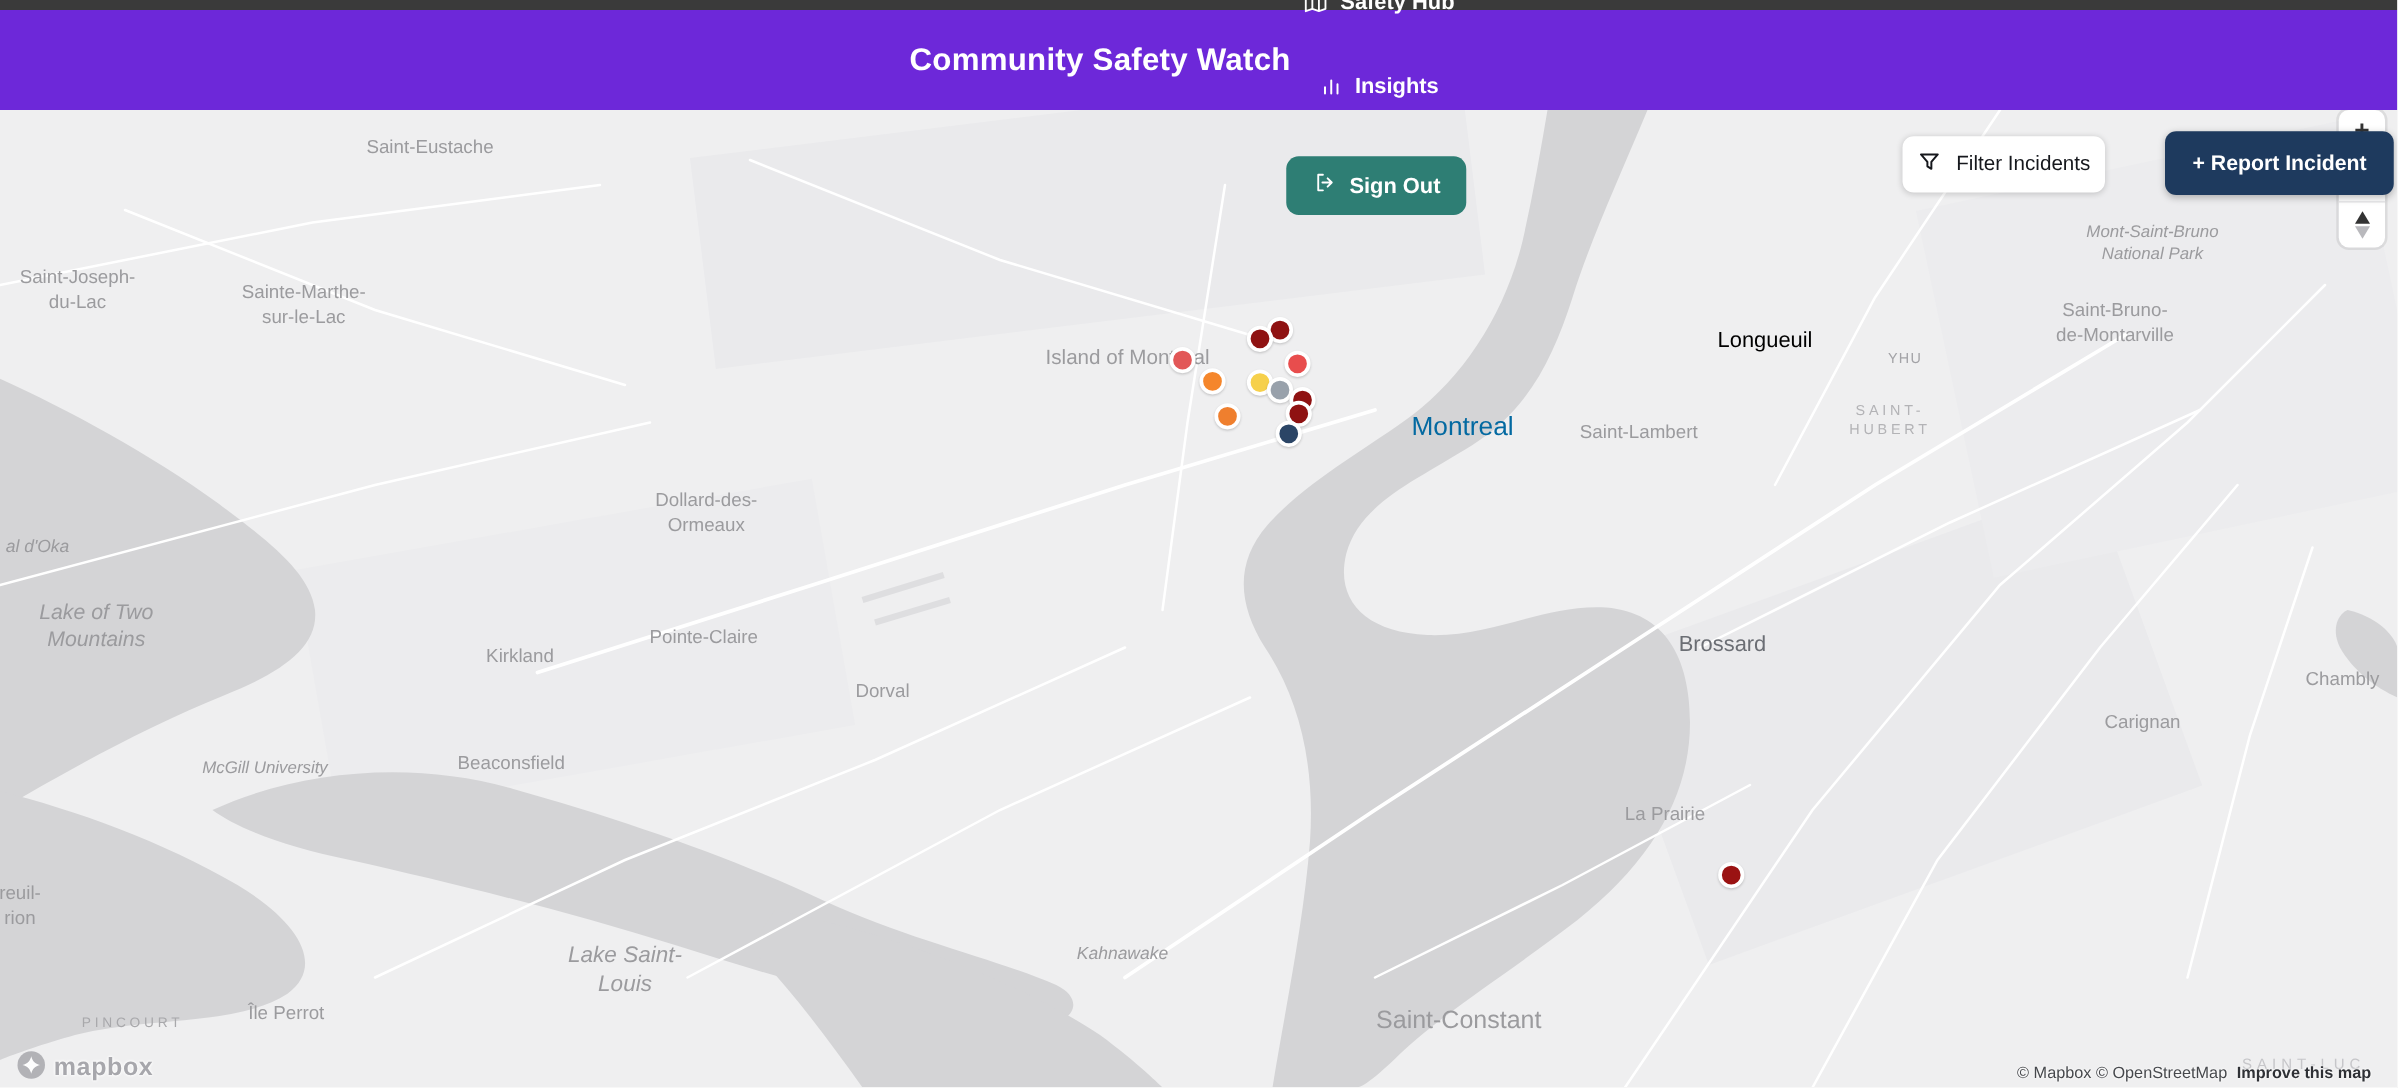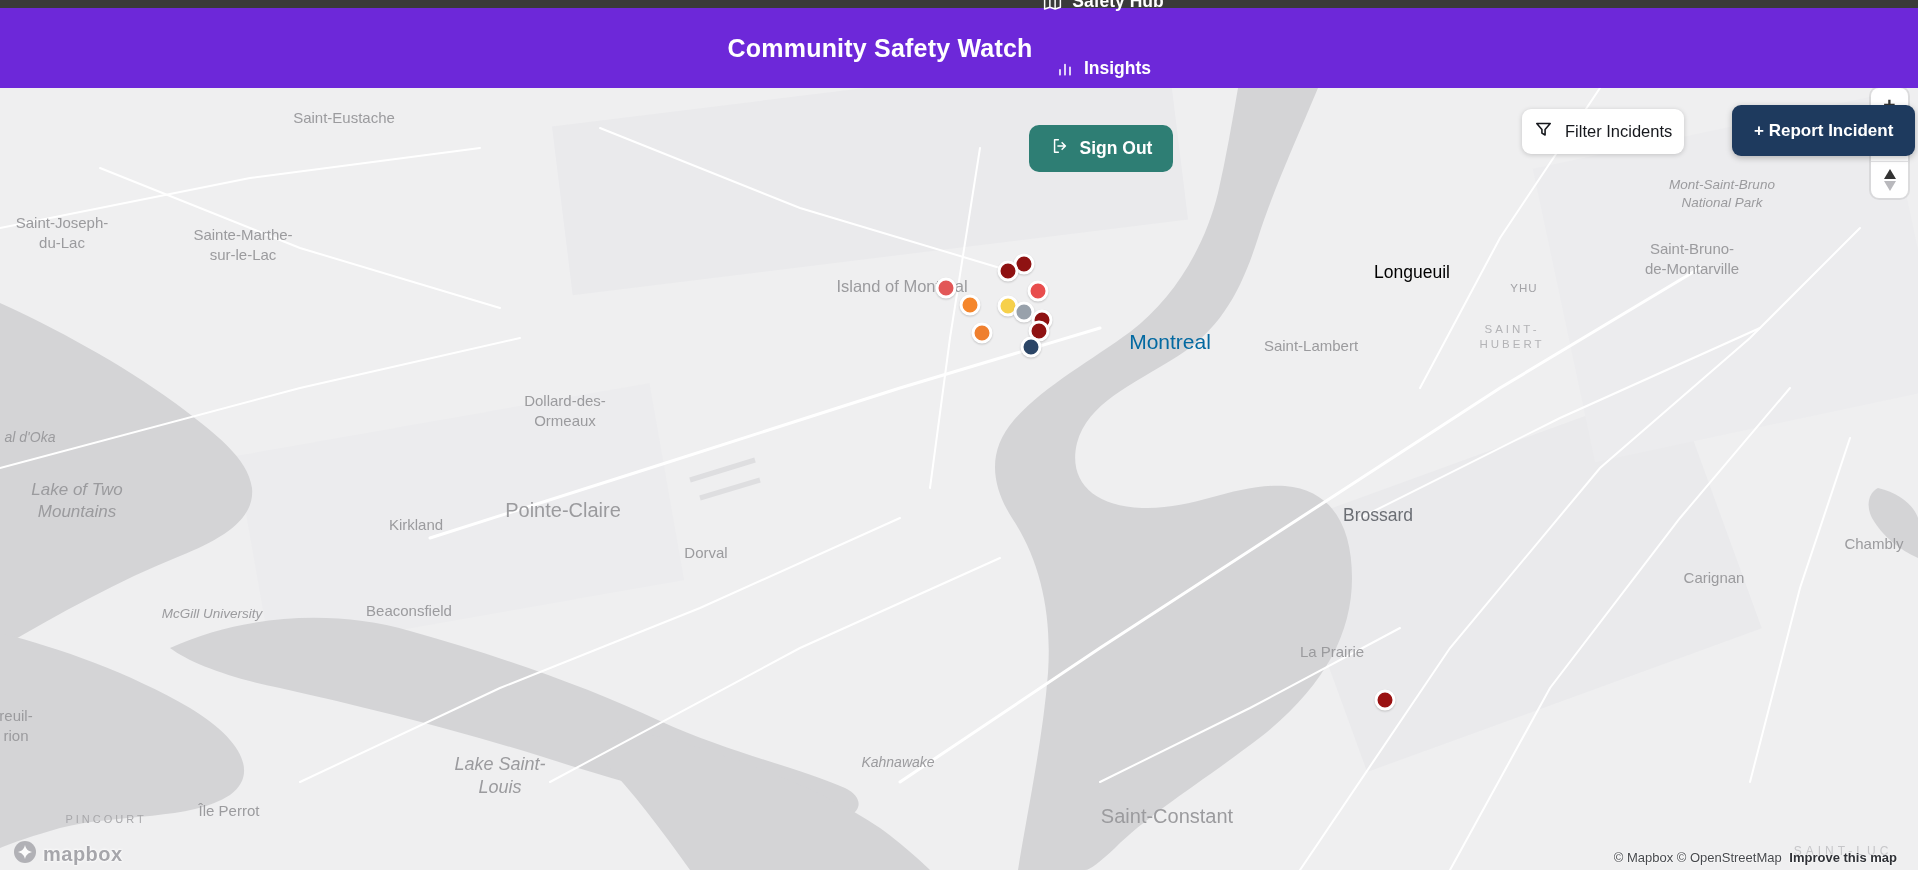--- a/index.html
+++ b/index.html
@@ -147,21 +147,21 @@
         <div class="place-label" style="left: 62px; top: 144px; font-size: 15px;">Saint-Joseph-
 du-Lac</div>
         <div class="place-label" style="left: 243px; top: 156px; font-size: 15px;">Sainte-Marthe-
 sur-le-Lac</div>
         <div class="place-label" style="left: 30px; top: 349px; font-size: 14px; font-style: italic;">al d'Oka</div>
         <div class="place-label" style="left: 77px; top: 413px; font-size: 17px; font-style: italic;">Lake of Two
 Mountains</div>
         <div class="place-label" style="left: 565px; top: 322px; font-size: 15px;">Dollard-des-
 Ormeaux</div>
         <div class="place-label" style="left: 416px; top: 437px; font-size: 15px;">Kirkland</div>
-        <div class="place-label" style="left: 563px; top: 422px; font-size: 20px;">Pointe-Claire</div>
+        <div class="place-label" style="left: 563px; top: 422px; font-size: 15px;">Pointe-Claire</div>
         <div class="place-label" style="left: 706px; top: 465px; font-size: 15px;">Dorval</div>
         <div class="place-label" style="left: 409px; top: 523px; font-size: 15px;">Beaconsfield</div>
         <div class="place-label" style="left: 212px; top: 526px; font-size: 13.5px; font-style: italic;">McGill University</div>
         <div class="place-label" style="left: 500px; top: 688px; font-size: 18px; font-style: italic;">Lake Saint-
 Louis</div>
         <div class="place-label" style="left: 229px; top: 723px; font-size: 15px;">Île Perrot</div>
         <div class="place-label" style="left: 106px; top: 731px; font-size: 11px; color: rgb(168, 168, 171); letter-spacing: 3px;">PINCOURT</div>
         <div class="place-label" style="left: 16px; top: 637px; font-size: 15px;">reuil-
 rion</div>
         <div class="place-label" style="left: 898px; top: 674px; font-size: 14px; font-style: italic;">Kahnawake</div>

